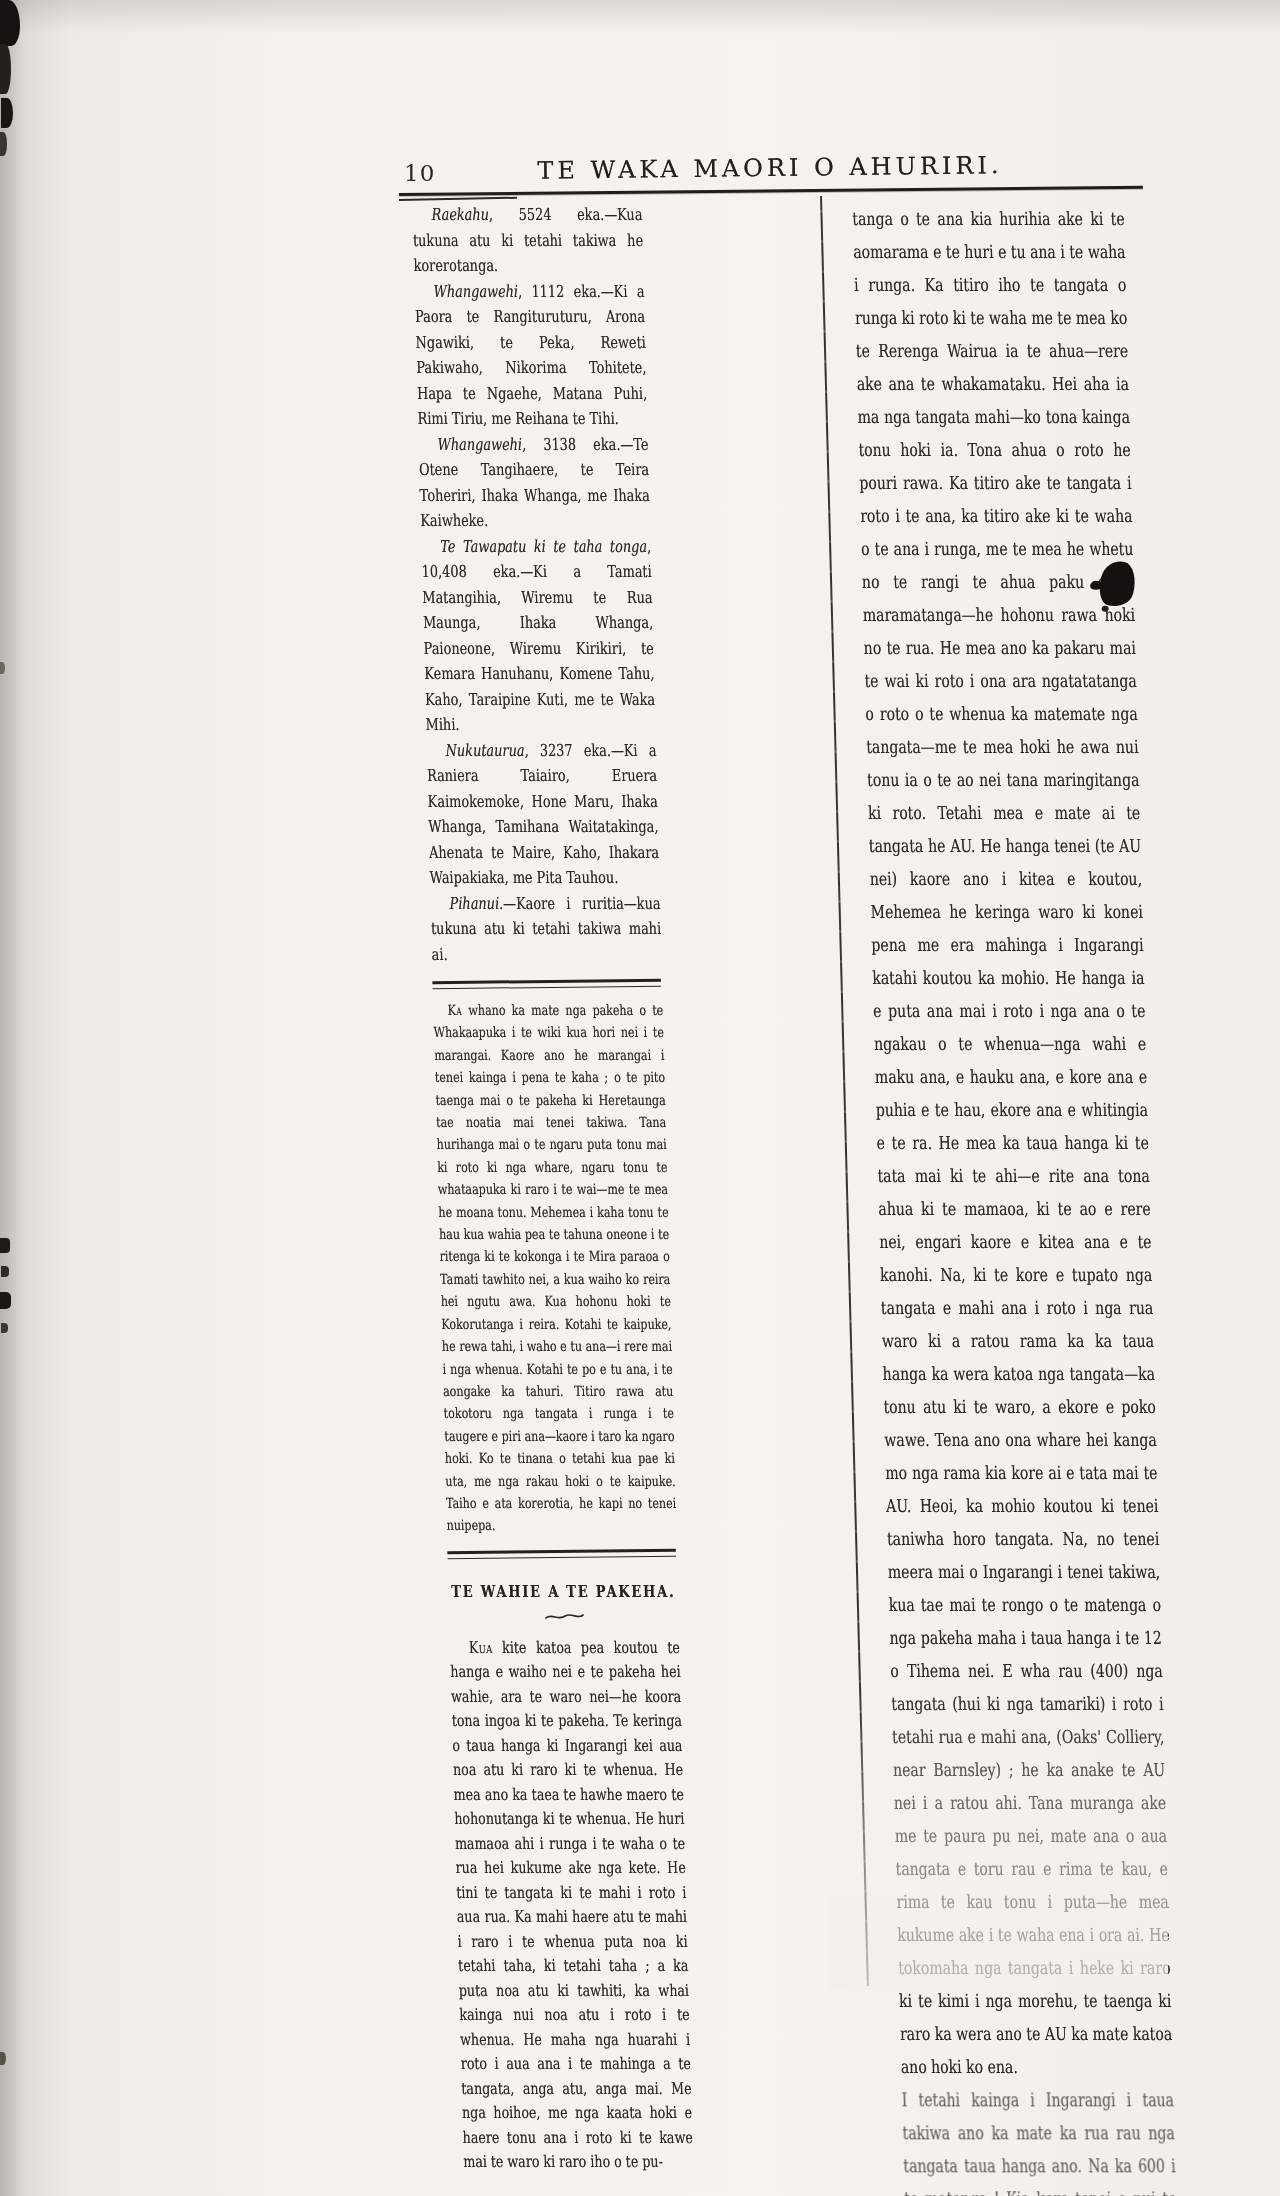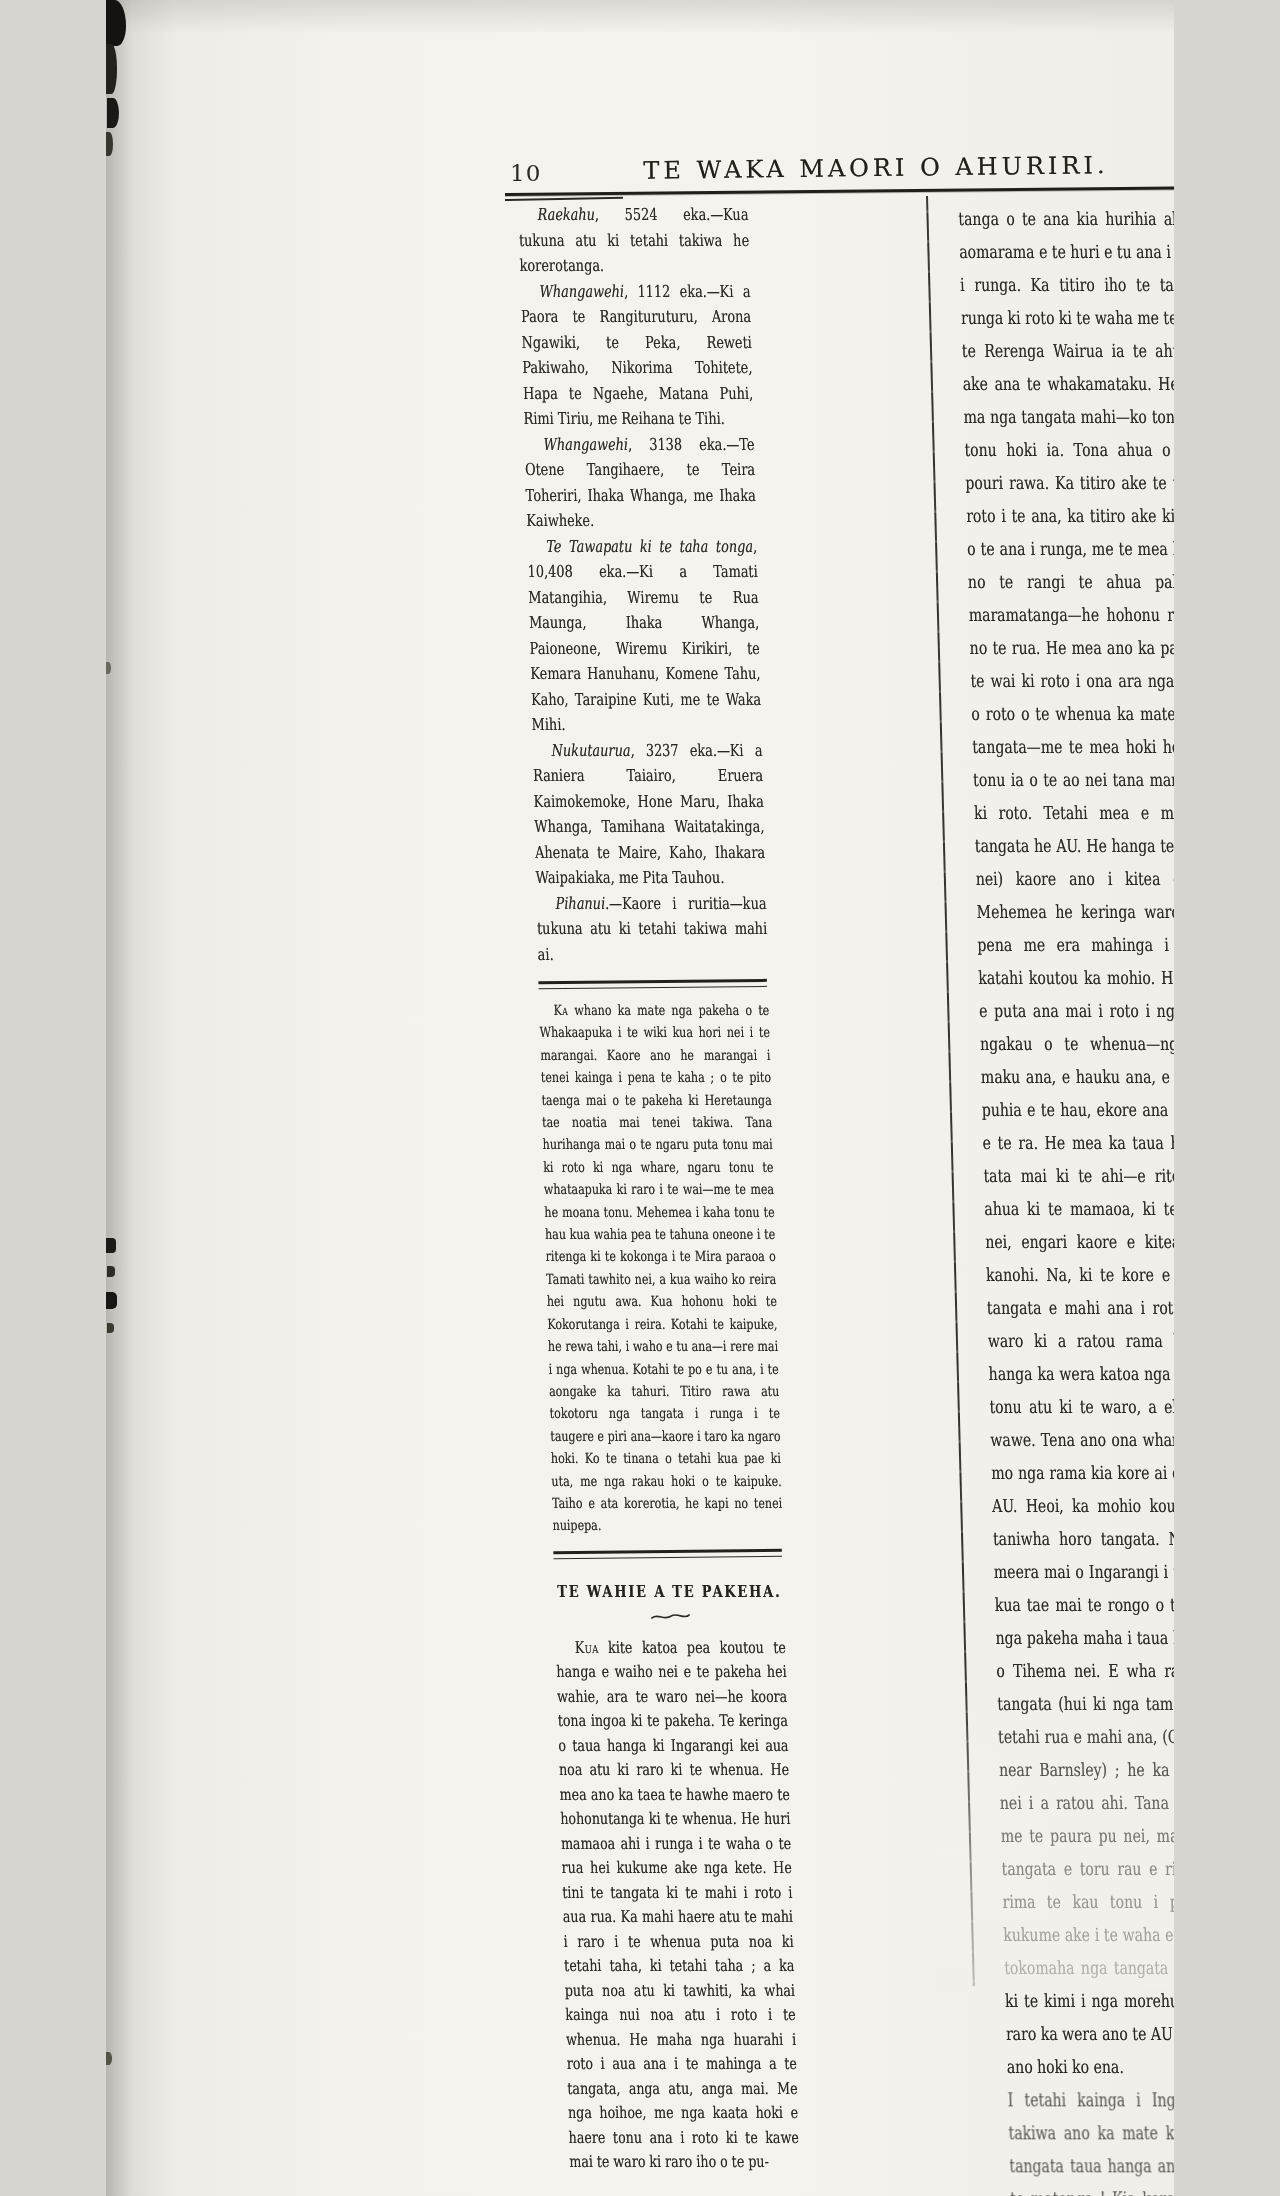--- a/index.html
+++ b/index.html
@@ -2,21 +2,21 @@
 <html style="--paper: #f3f2ed; --ink: #2a2823;"><head>
 <meta charset="utf-8">
 <style>
   :root{
     --paper:#f3f2ed;
     --ink:#2a2823;
   }
   html,body{margin:0;padding:0;background:#d8d6d0;}
   .page{
     position:relative;
-    width:1068px;height:2196px;
+    width:1280px;height:2196px;
     margin:0 auto;
     overflow:hidden;
     font-family:"DejaVu Serif", serif;
     color:var(--ink);
     background:
       linear-gradient(180deg, rgba(110,108,100,0.20) 0px, rgba(110,108,100,0.0) 34px),
       linear-gradient(90deg, rgba(62,60,54,0.30) 0px, rgba(62,60,54,0.08) 26px, rgba(62,60,54,0.0) 70px),
       linear-gradient(90deg, #eceae4 0%, var(--paper) 22%, #f4f3ee 60%, #efeee8 100%);
     text-rendering:optimizeLegibility;
   }

